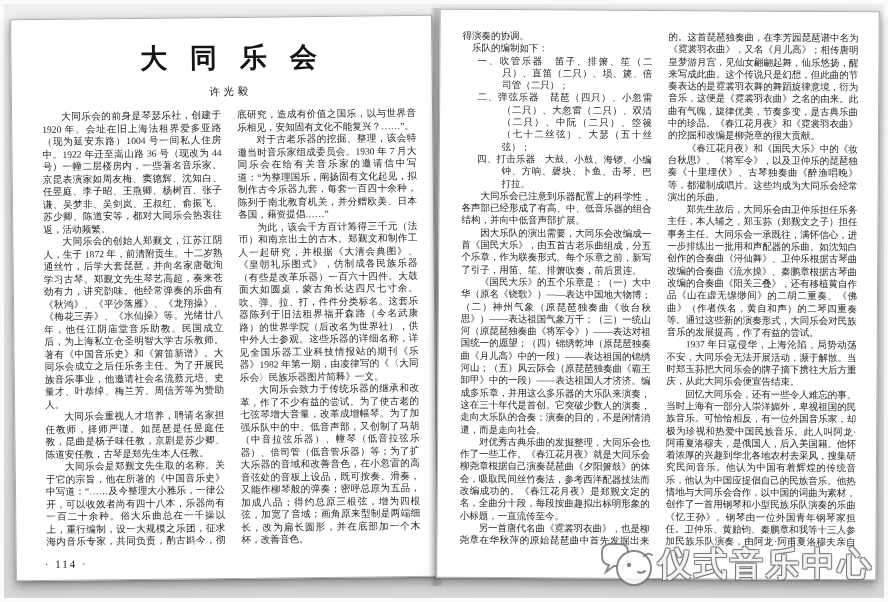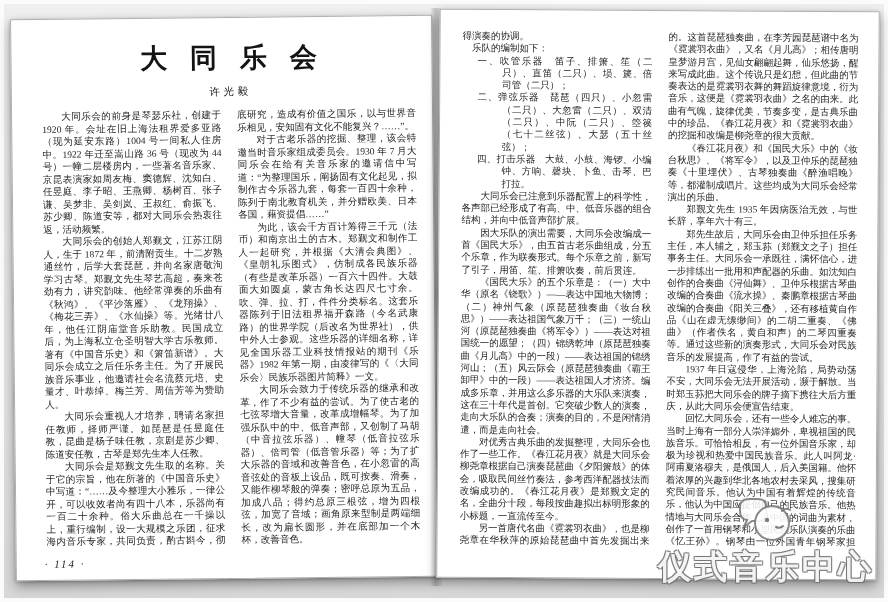--- a/index.html
+++ b/index.html
@@ -56,27 +56,27 @@
   .columns-right{font-size:9.5px;line-height:12.3px;height:519px;}
 
   p.para{margin:0;}
   p.para.para{text-indent:2em;}
   p.para.cont{text-indent:0;}
   p.para.head{text-indent:1em;}
   p.para.list{text-indent:-2.6em;padding-left:4.2em;}
 
   .page-number{
     position:absolute;left:28px;bottom:10px;
-    font-style:italic;font-size:11px;letter-spacing:2px;color:#222;
+    font-size:11px;letter-spacing:2px;color:#222;
   }
 
   .watermark{
     position:absolute;right:14px;bottom:12px;
     display:flex;align-items:center;
-    opacity:0.95;pointer-events:none;flex-direction:column;
+    opacity:0.95;pointer-events:none;
   }
   .watermark-text{
     font-family:"Liberation Sans","DejaVu Sans",sans-serif;
     font-size:33px;font-weight:700;letter-spacing:3px;
     color:rgba(255,255,255,0.92);
     text-shadow:
       1px 1px 0 rgba(110,110,110,0.85),
      -1px -1px 0 rgba(110,110,110,0.85),
       1px -1px 0 rgba(110,110,110,0.85),
      -1px 1px 0 rgba(110,110,110,0.85),
@@ -117,21 +117,20 @@
         <p class="para head">乐队的编制如下：</p>
         <p class="para list">一、吹管乐器　笛子、排箫、笙（二只）、直笛（二只）、埙、篪、倍司管（二只）；</p>
         <p class="para list">二、弹弦乐器　琵琶（四只）、小忽雷（二只）、大忽雷（二只）、双清（二只）、中阮（二只）、箜篌（七十二丝弦）、大瑟（五十丝弦）；</p>
         <p class="para list">四、打击乐器　大鼓、小鼓、海锣、小编钟、方响、磬块、卜鱼、击琴、巴打拉。</p>
         <p class="para para">大同乐会已注意到乐器配置上的科学性，各声部已经形成了有高、中、低音乐器的组合结构，并向中低音声部扩展。</p>
         <p class="para para">因大乐队的演出需要，大同乐会改编成一首《国民大乐》，由五首古老乐曲组成，分五个乐章，作为联奏形式。每个乐章之前，新写了引子，用笛、笙、排箫吹奏，前后贯连。</p>
         <p class="para para">《国民大乐》的五个乐章是：（一）大中华（原名《铙歌》）——表达中国地大物博；（二）神州气象（原琵琶独奏曲《妆台秋思》）——表达祖国气象万千；（三）一统山河（原琵琶独奏曲《将军令》）——表达对祖国统一的愿望；（四）锦绣乾坤（原琵琶独奏曲《月儿高》中的一段）——表达祖国的锦绣河山；（五）风云际会（原琵琶独奏曲《霸王卸甲》中的一段）——表达祖国人才济济。编成多乐章，并用这么多乐器的大乐队来演奏，这在三十年代是首创。它突破少数人的演奏，走向大乐队的合奏；演奏的目的，不是闲情消遣，而是走向社会。</p>
         <p class="para para">对优秀古典乐曲的发掘整理，大同乐会也作了一些工作。《春江花月夜》就是大同乐会柳尧章根据自己演奏琵琶曲《夕阳箫鼓》的体会，吸取民间丝竹奏法，参考西洋配器技法而改编成功的。《春江花月夜》是郑觐文定的名，全曲分十段，每段按曲趣拟出标明形象的小标题，一直流传至今。</p>
         <p class="para para">另一首唐代名曲《霓裳羽衣曲》，也是柳尧章在华秋萍的原始琵琶曲中首先发掘出来的。这首琵琶独奏曲，在李芳园琵琶谱中名为《霓裳羽衣曲》，又名《月儿高》；相传唐明皇梦游月宫，见仙女翩翩起舞，仙乐悠扬，醒来写成此曲。这个传说只是幻想，但此曲的节奏表达的是霓裳羽衣舞的舞蹈旋律意境，衍为音乐，这便是《霓裳羽衣曲》之名的由来。此曲有气魄，旋律优美，节奏多变，是古典乐曲中的珍品。《春江花月夜》和《霓裳羽衣曲》的挖掘和改编是柳尧章的很大贡献。</p>
         <p class="para para">《春江花月夜》和《国民大乐》中的《妆台秋思》、《将军令》，以及卫仲乐的琵琶独奏《十里埋伏》、古琴独奏曲《醉渔唱晚》等，都灌制成唱片。这些均成为大同乐会经常演出的乐曲。</p>
-        <p class="para para">郑觐文先生 1935 年因病医治无效，与世长辞，享年六十有三。</p>
         <p class="para para">郑先生故后，大同乐会由卫仲乐担任乐务主任，本人辅之，郑玉荪（郑觐文之子）担任事务主任。大同乐会一承既往，满怀信心，进一步排练出一批用和声配器的乐曲。如沈知白创作的合奏曲《浔仙舞》、卫仲乐根据古琴曲改编的合奏曲《流水操》、秦鹏章根据古琴曲改编的合奏曲《阳关三叠》，还有移植黄自作品《山在虚无缥缈间》的二胡二重奏、《佛曲》（作者佚名，黄自和声）的二琴四重奏等。通过这些新的演奏形式，大同乐会对民族音乐的发展提高，作了有益的尝试。</p>
         <p class="para para">1937 年日寇侵华，上海沦陷，局势动荡不安，大同乐会无法开展活动，濒于解散。当时郑玉荪把大同乐会的牌子摘下携往大后方重庆，从此大同乐会便宣告结束。</p>
         <p class="para para">回忆大同乐会，还有一些令人难忘的事。当时上海有一部分人崇洋媚外，卑视祖国的民族音乐。可恰恰相反，有一位外国音乐家，却极为珍视和热爱中国民族音乐。此人叫阿龙·阿甫夏洛穆夫，是俄国人，后入美国籍。他怀着浓厚的兴趣到华北各地农村去采风，搜集研究民间音乐。他认为中国有着辉煌的传统音乐，他认为中国应提倡自己的民族音乐。他热情地与大同乐会合作，以中国的词曲为素材，创作了一首用钢琴和小型民族乐队演奏的乐曲《忆王孙》。钢琴由一位外国青年钢琴家担任。卫仲乐、黄贻钧、秦鹏章和我等十三人参加民族乐队演奏，由阿龙·阿甫夏洛穆夫亲自指挥，在兰心大戏院演出。演出之前，由前工部局交响乐队指挥梅伯器致介绍词，介绍了阿龙·阿甫夏洛穆夫和他的作品，并介绍了中国民族器乐演奏家和钢琴演奏家。《忆王孙》是一首抒情优美、具有浓厚的中国民族风格的优秀乐曲，演出后受到热烈欢迎。在三十年代，用民族乐队同钢琴一起演奏，意义是深远的。</p>
       </div>
   </div>
 </div>
 
 <div class="watermark">
   <svg class="watermark-icon" viewBox="0 0 60 52" xmlns="http://www.w3.org/2000/svg">
 

